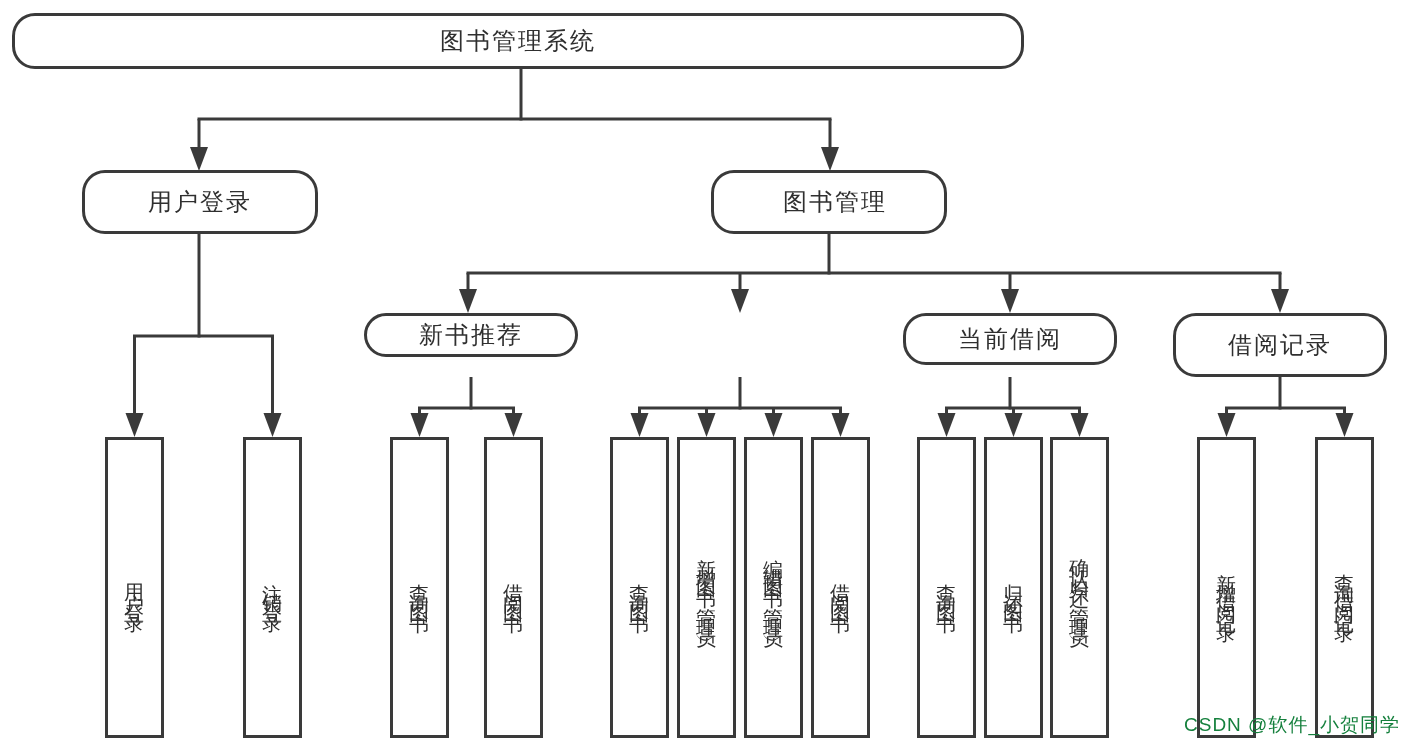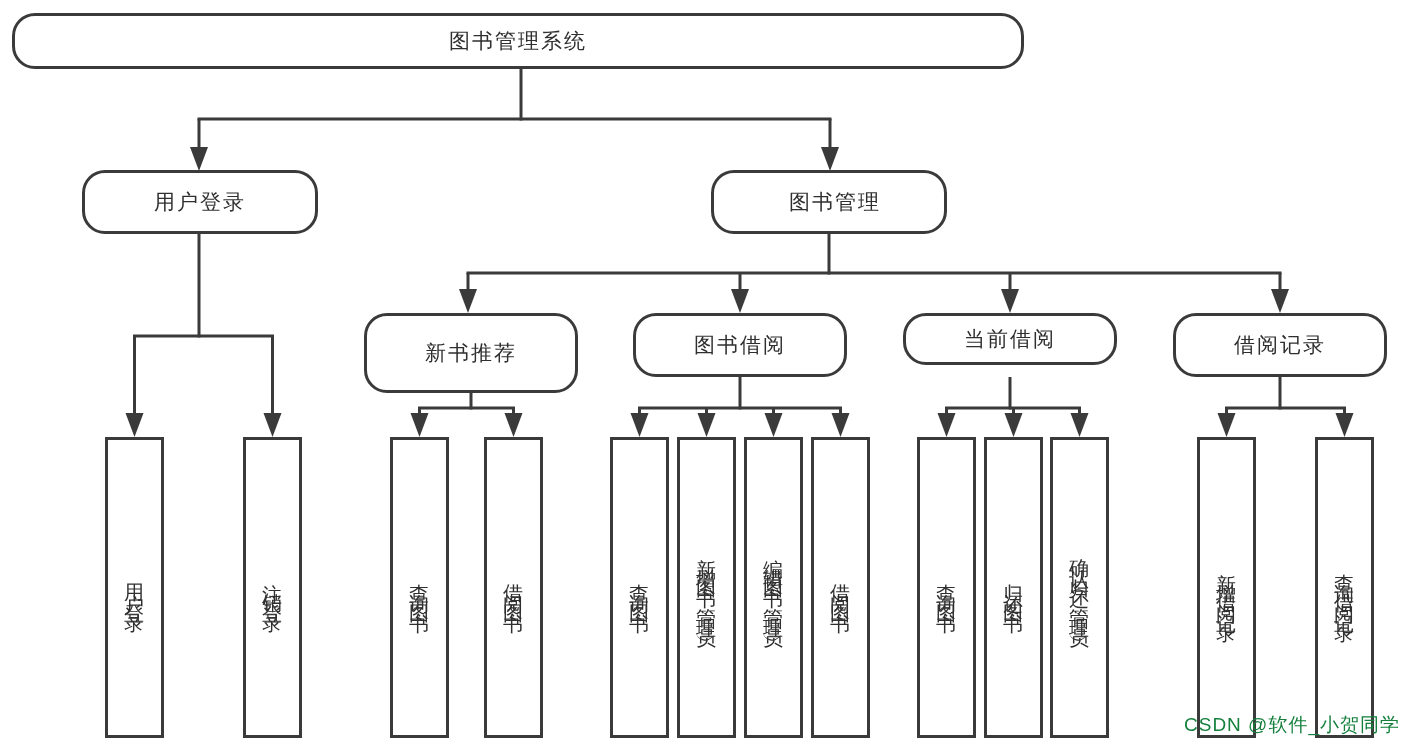--- a/index.html
+++ b/index.html
@@ -23,21 +23,21 @@
     box-sizing: border-box;
     background: #ffffff;
     border: 3px solid #3a3a3a;
     display: flex;
     align-items: center;
     justify-content: center;
     color: #2f2f2f;
     text-align: center;
   }
   .h-label {
-    font-size: 21px;
+    font-size: 24px;
     letter-spacing: 2px;
     white-space: nowrap;
     border-radius: 23px;
   }
   .leaf {
     writing-mode: vertical-rl;
     text-orientation: mixed;
     font-size: 20px;
     letter-spacing: 10px;
     line-height: 1;
@@ -133,22 +133,21 @@
       <line x1="1344.5" y1="408" x2="1344.5" y2="416"></line>
       <polygon points="1335.5,413 1353.5,413 1344.5,437"></polygon>
     </g>
   </svg>
 
   <div class="box h-label" style="left:12px; top:13px; width:1012px; height:56px;">图书管理系统</div>
 
   <div class="box h-label" style="left:82px; top:170px; width:236px; height:64px;">用户登录</div>
   <div class="box h-label" style="left:711px; top:170px; width:236px; height:64px;padding-left:12px;">图书管理</div>
 
-  <div class="box h-label" style="left:364px; top:313px; width:214px; height:80px;">新书推荐</div>
-  <div class="box h-label" style="left:633px; top:313px; width:214px; height:64px;">图书借阅</div>
+  <div class="box h-label" style="left:364px; top:313px; width:214px; height:44px;">新书推荐</div>
   <div class="box h-label" style="left:903px; top:313px; width:214px; height:52px;">当前借阅</div>
   <div class="box h-label" style="left:1173px; top:313px; width:214px; height:64px;">借阅记录</div>
 
   <div class="box leaf" style="left:105px; top:437px; width:59px; height:301px;">用户登录</div>
   <div class="box leaf" style="left:243px; top:437px; width:59px; height:301px;">注销登录</div>
 
   <div class="box leaf" style="left:390px; top:437px; width:59px; height:301px;">查询图书</div>
   <div class="box leaf" style="left:484px; top:437px; width:59px; height:301px;">借阅图书</div>
 
   <div class="box leaf" style="left:610px; top:437px; width:59px; height:301px;">查询图书</div>

